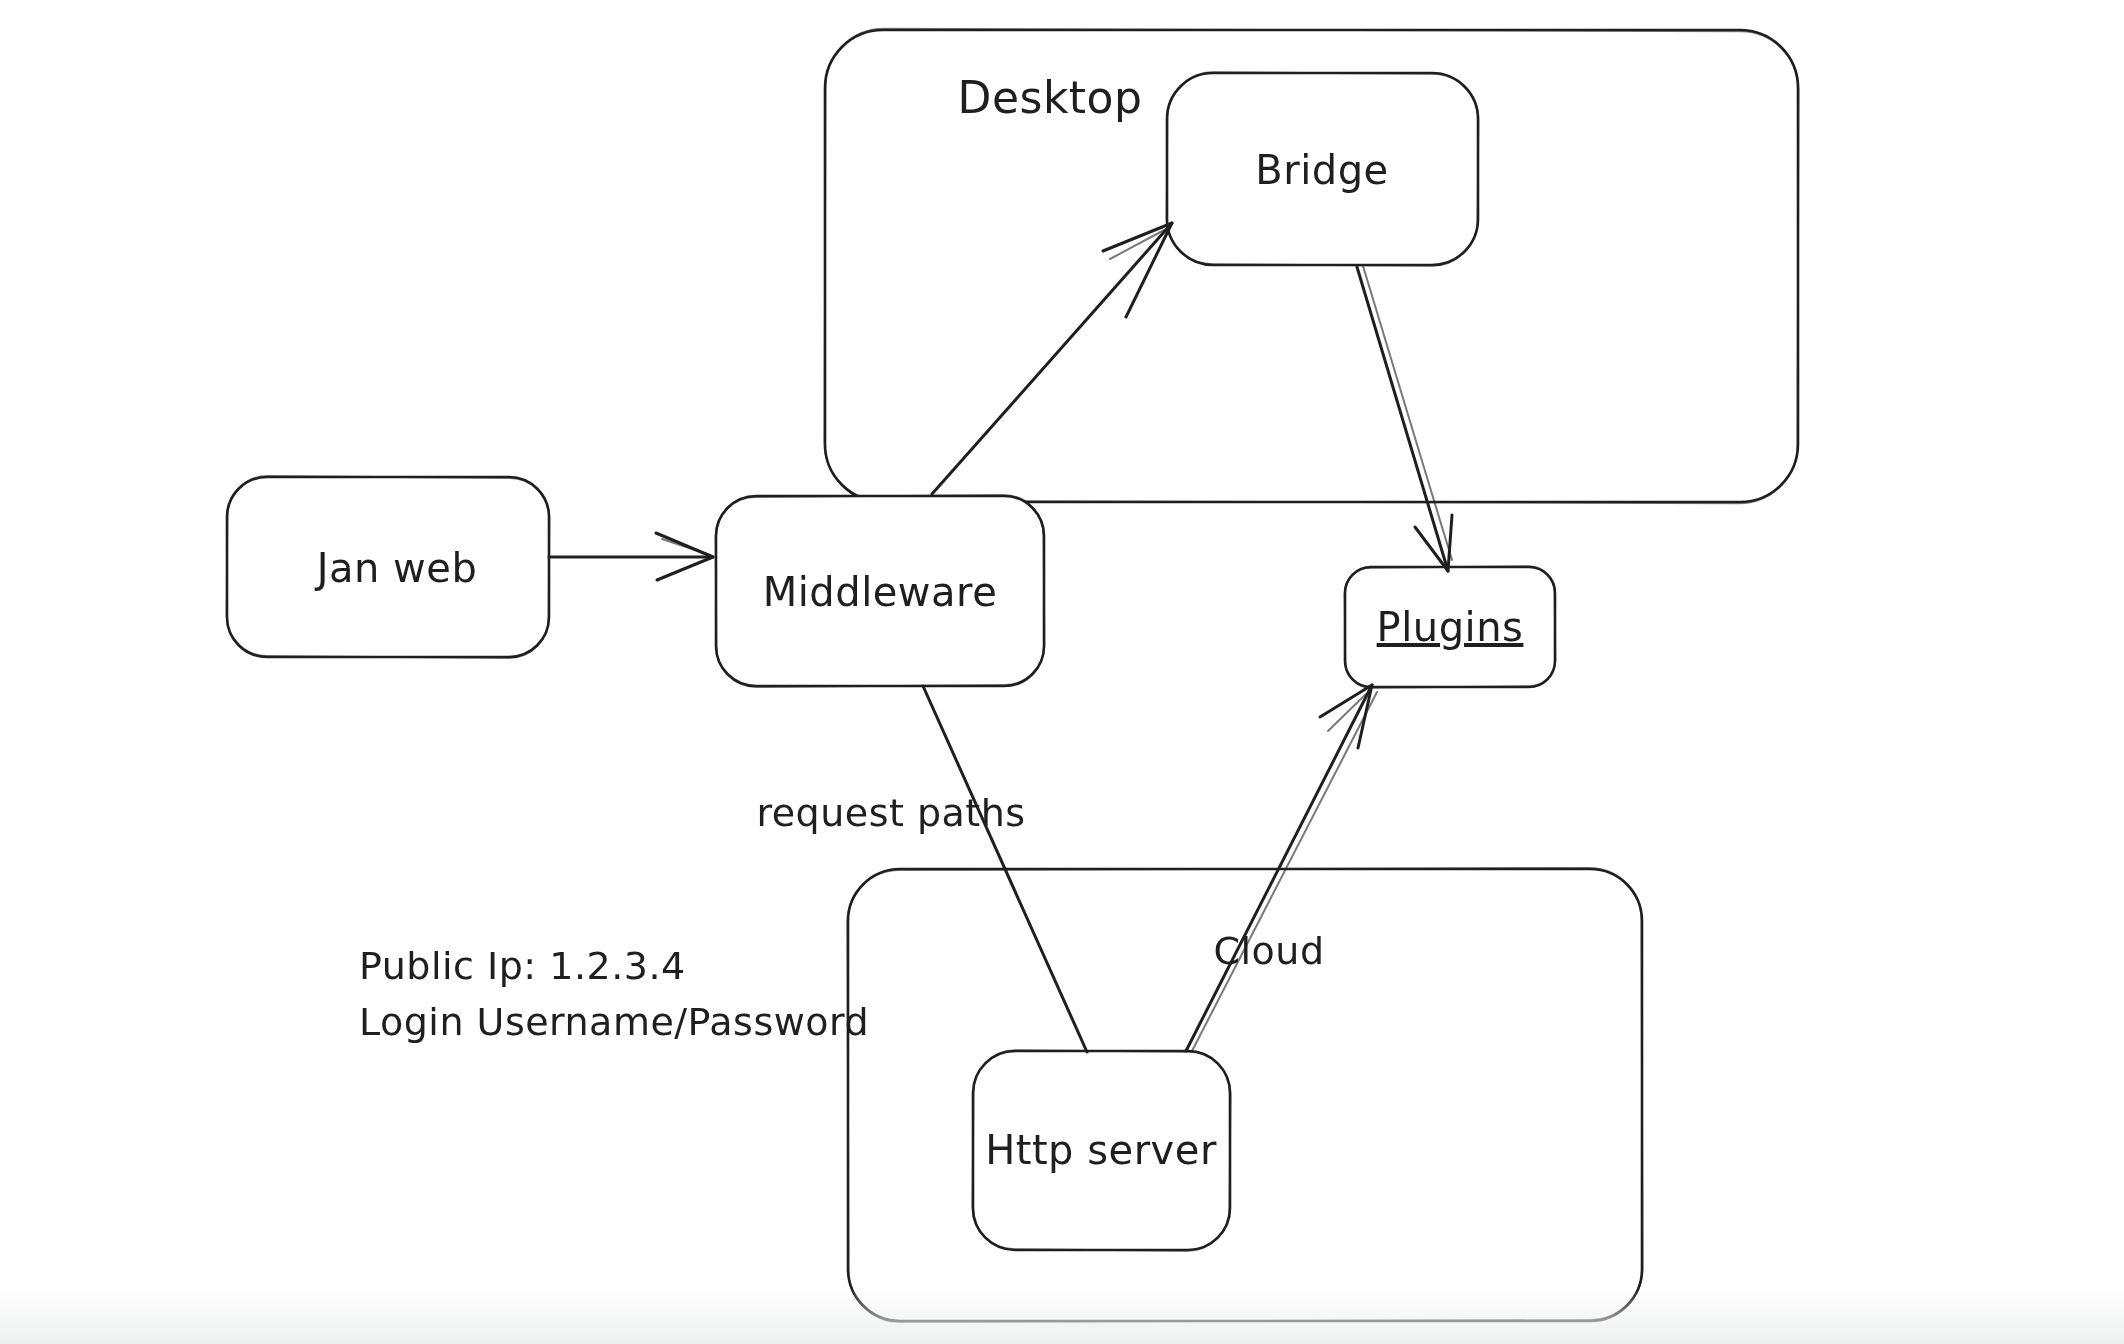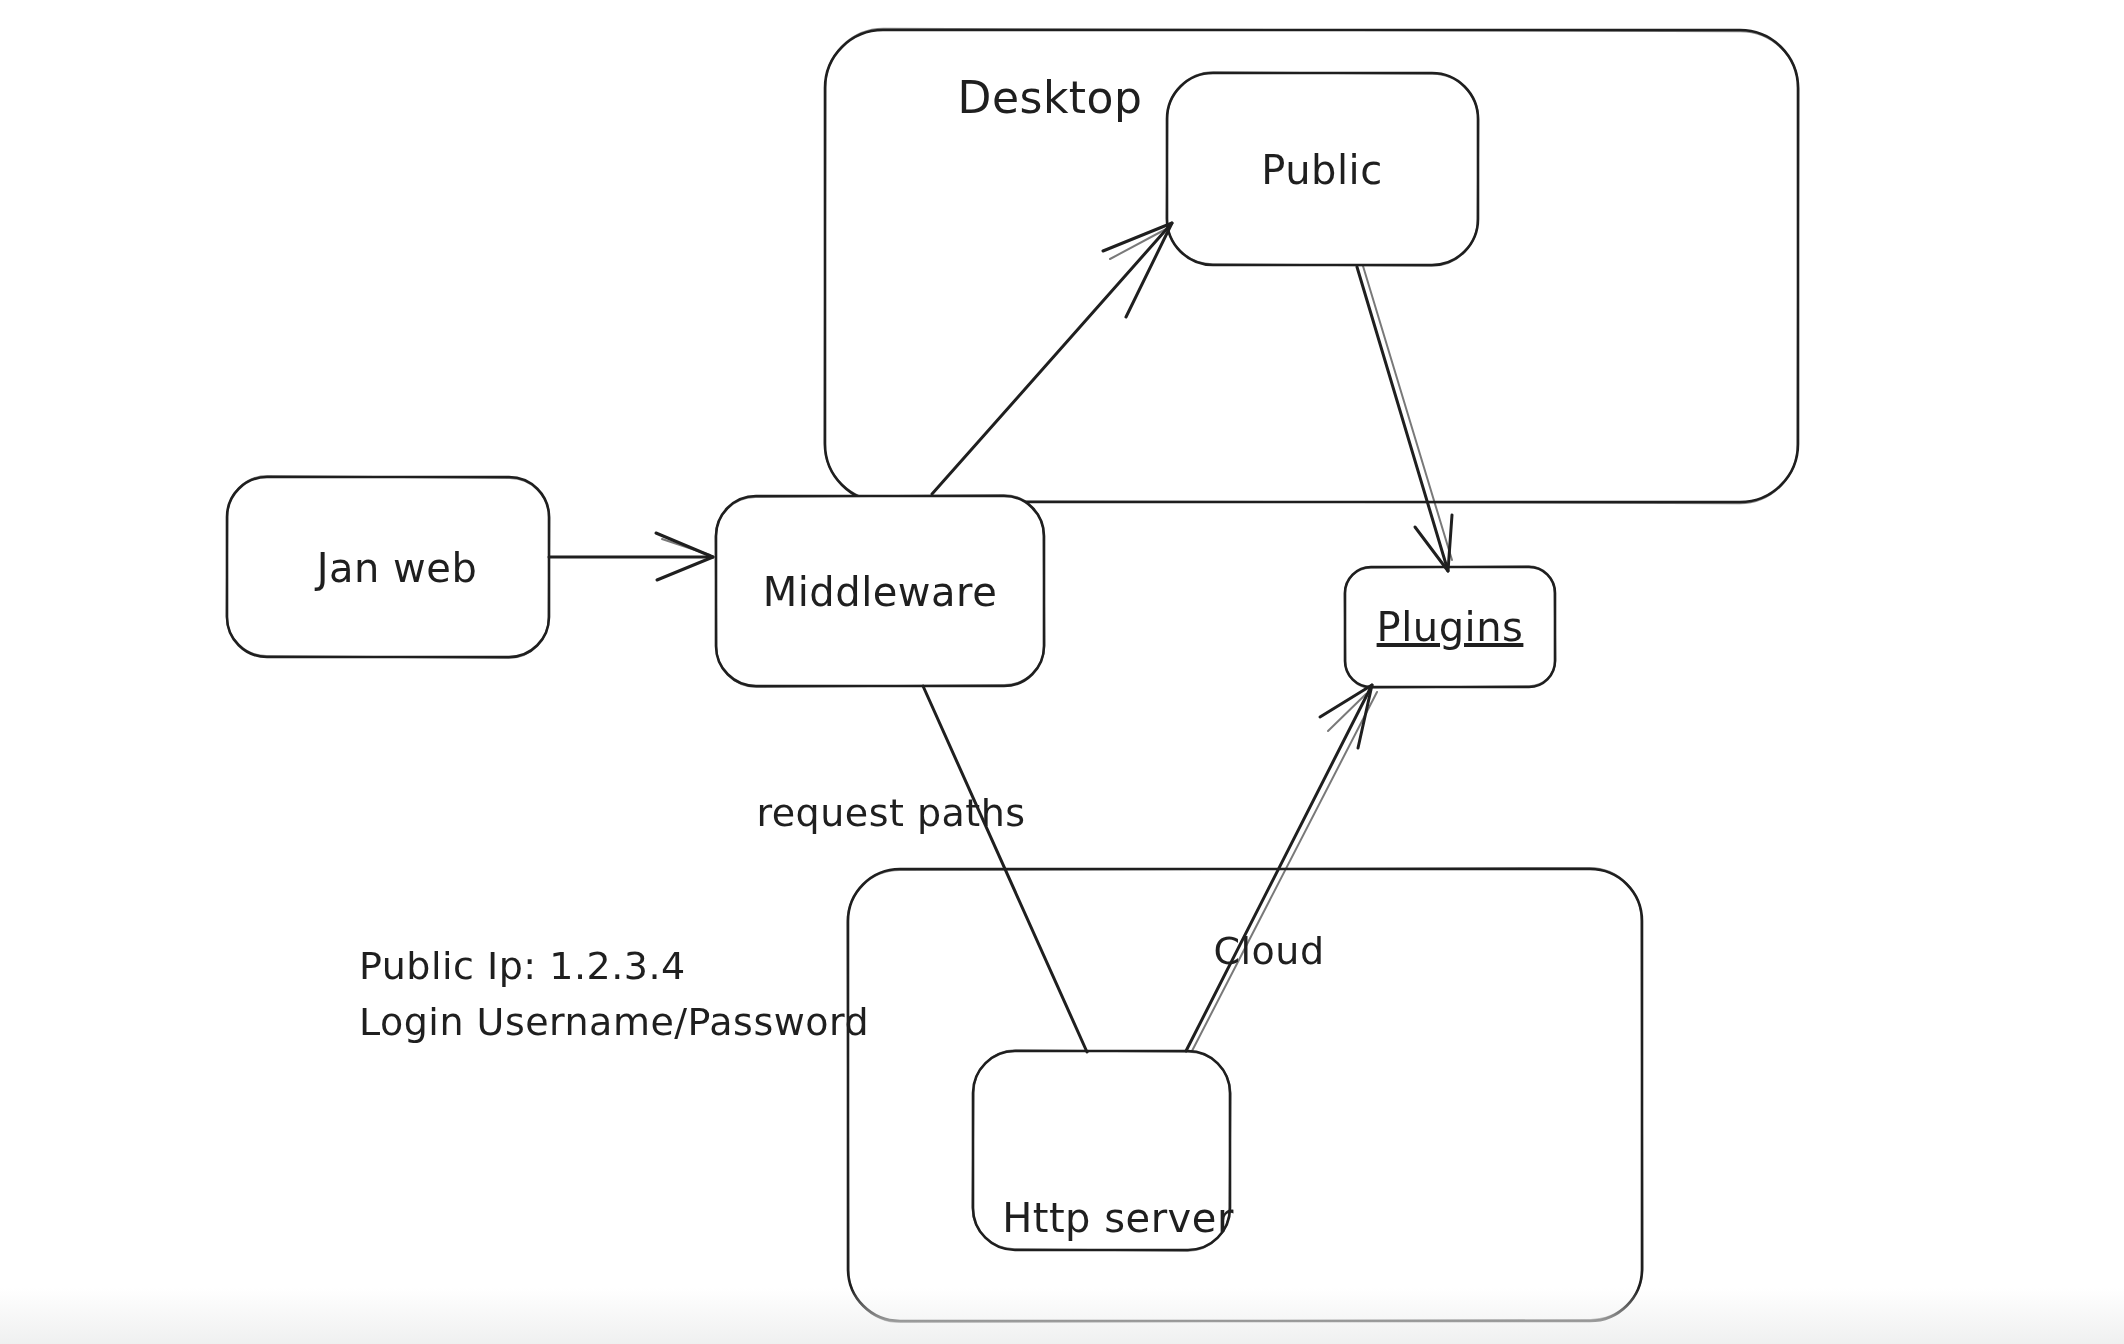--- a/index.html
+++ b/index.html
@@ -131,23 +131,23 @@
       <polyline class="edge" points="1320,717 1372,685 1358,748"></polyline>
       <path class="edge pass2" d="M1328,731 L1366,694"></path>
     </g>
   </svg>
 
   <div class="lbl" style="left:1050px; top:97px; font-size:44px;">Desktop</div>
   <div class="lbl small" style="left:1269px; top:951px;">Cloud</div>
 
   <div class="lbl" style="left:397px; top:568px;">Jan web</div>
   <div class="lbl" style="left:880px; top:592px;">Middleware</div>
-  <div class="lbl" style="left:1322px; top:170px;">Public</div>
+  <div class="lbl" style="left:1322px; top:170px;">Bridge</div>
   <div class="lbl" style="left:1450px; top:627px;text-decoration:underline;">Plugins</div>
-  <div class="lbl" style="left:1101px; top:1218px;margin-left:17px;">Http server</div>
+  <div class="lbl" style="left:1101px; top:1150px;">Http server</div>
 
   <div class="lbl small" style="left:891px; top:813px;">request paths</div>
 
   <div id="annotation">
     <div>Public Ip: 1.2.3.4</div>
     <div>Login Username/Password</div>
   </div>
 
   <div id="bottom-fade"></div>
 </div>

